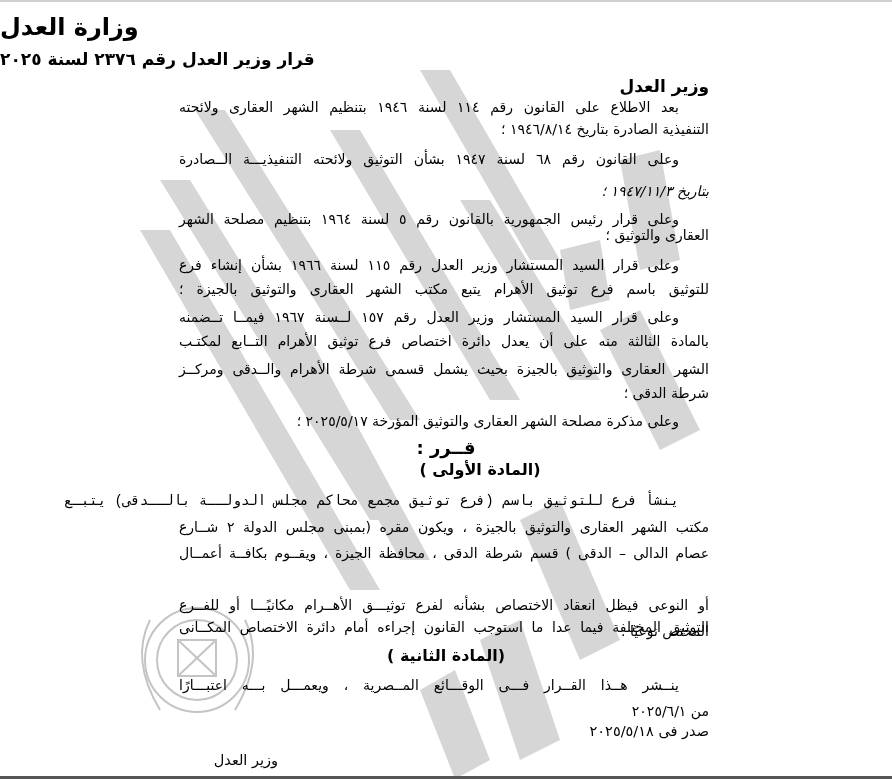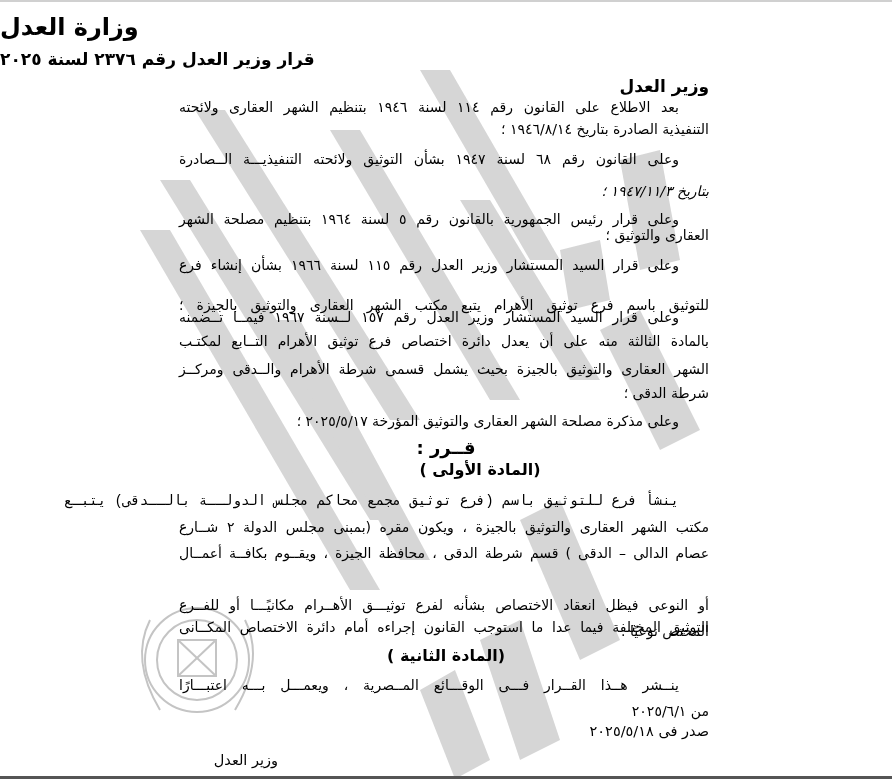--- a/index.html
+++ b/index.html
@@ -99,21 +99,21 @@
   <div class="title-sub">قرار وزير العدل رقم ٢٣٧٦ لسنة ٢٠٢٥</div>
   <div class="minister-heading">وزير العدل</div>
 
   <div class="body-line indent" style="top:96px;">بعد الاطلاع على القانون رقم ١١٤ لسنة ١٩٤٦ بتنظيم الشهر العقارى ولائحته</div>
   <div class="body-line short" style="top:118px;">التنفيذية الصادرة بتاريخ ١٩٤٦/٨/١٤ ؛</div>
   <div class="body-line indent" style="top:148px;">وعلى القانون رقم ٦٨ لسنة ١٩٤٧ بشأن التوثيق ولائحته التنفيذيـــة الــصادرة</div>
   <div class="body-line short" style="top:180px;font-style:italic;">بتاريخ ١٩٤٧/١١/٣ ؛</div>
   <div class="body-line indent" style="top:208px;">وعلى قرار رئيس الجمهورية بالقانون رقم ٥ لسنة ١٩٦٤ بتنظيم مصلحة الشهر</div>
   <div class="body-line short" style="top:224px;">العقارى والتوثيق ؛</div>
   <div class="body-line indent" style="top:254px;">وعلى قرار السيد المستشار وزير العدل رقم ١١٥ لسنة ١٩٦٦ بشأن إنشاء فرع</div>
-  <div class="body-line" style="top:294px;margin-left:11px;">للتوثيق باسم فرع توثيق الأهرام يتبع مكتب الشهر العقارى والتوثيق بالجيزة ؛</div>
+  <div class="body-line" style="top:278px;margin-left:11px;">للتوثيق باسم فرع توثيق الأهرام يتبع مكتب الشهر العقارى والتوثيق بالجيزة ؛</div>
   <div class="body-line indent" style="top:306px;">وعلى قرار السيد المستشار وزير العدل رقم ١٥٧ لــسنة ١٩٦٧ فيمــا تــضمنه</div>
   <div class="body-line" style="top:330px;">بالمادة الثالثة منه على أن يعدل دائرة اختصاص فرع توثيق الأهرام التــابع لمكتـب</div>
   <div class="body-line" style="top:358px;">الشهر العقارى والتوثيق بالجيزة بحيث يشمل قسمى شرطة الأهرام والــدقى ومركــز</div>
   <div class="body-line short" style="top:382px;">شرطة الدقى ؛</div>
   <div class="body-line short" style="top:410px; right:213px; width:470px;">وعلى مذكرة مصلحة الشهر العقارى والتوثيق المؤرخة ٢٠٢٥/٥/١٧ ؛</div>
 
   <div class="center-heading" style="top:437px; font-size:18px;">قــرر :</div>
   <div class="center-heading" style="top:460px;margin-left:34px;">(المادة الأولى )</div>
 
   <div class="body-line indent" style="top:490px;font-family:Liberation Mono, monospace;">ينشأ فرع للتوثيق باسم (فرع توثيق مجمع محاكم مجلس الدولــة بالــدقى) يتبـع</div>

